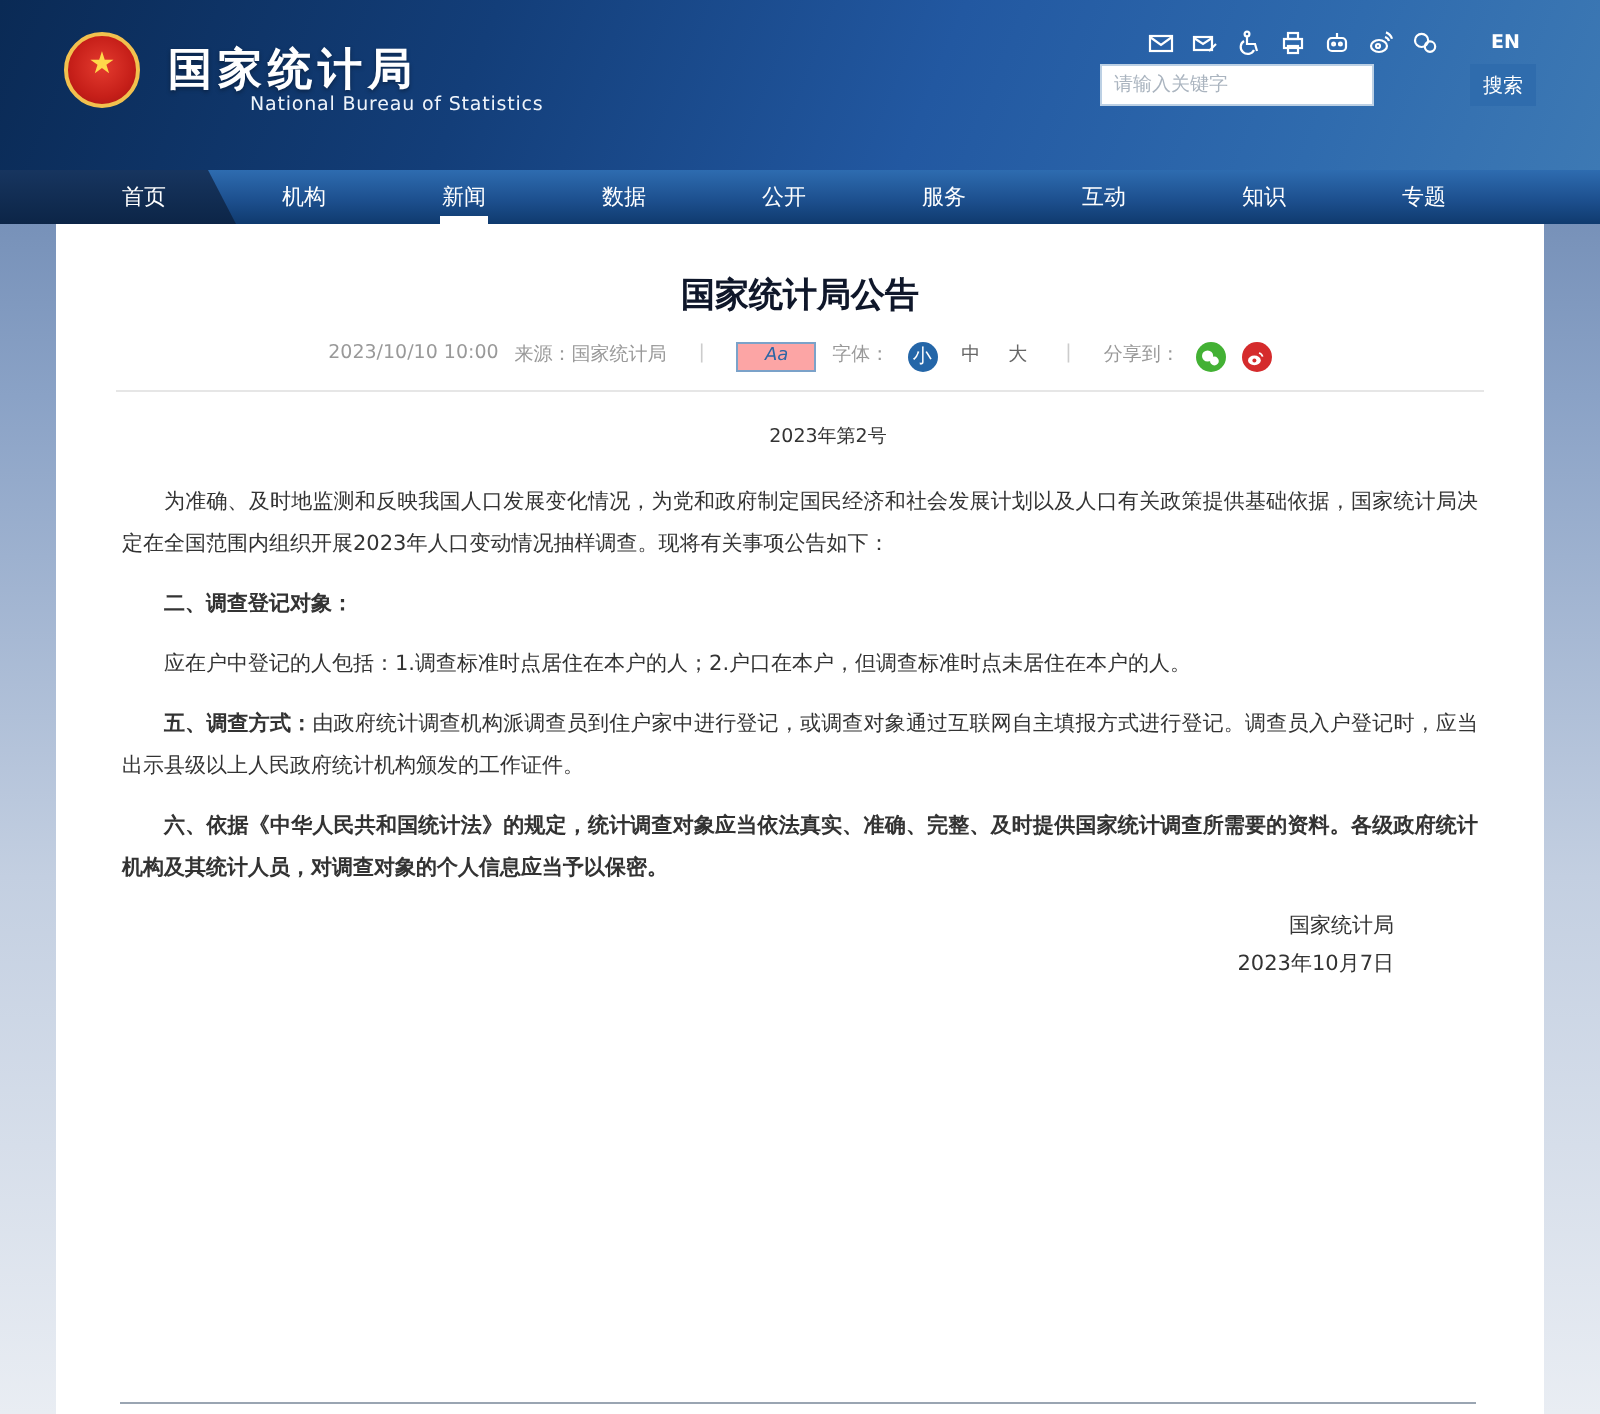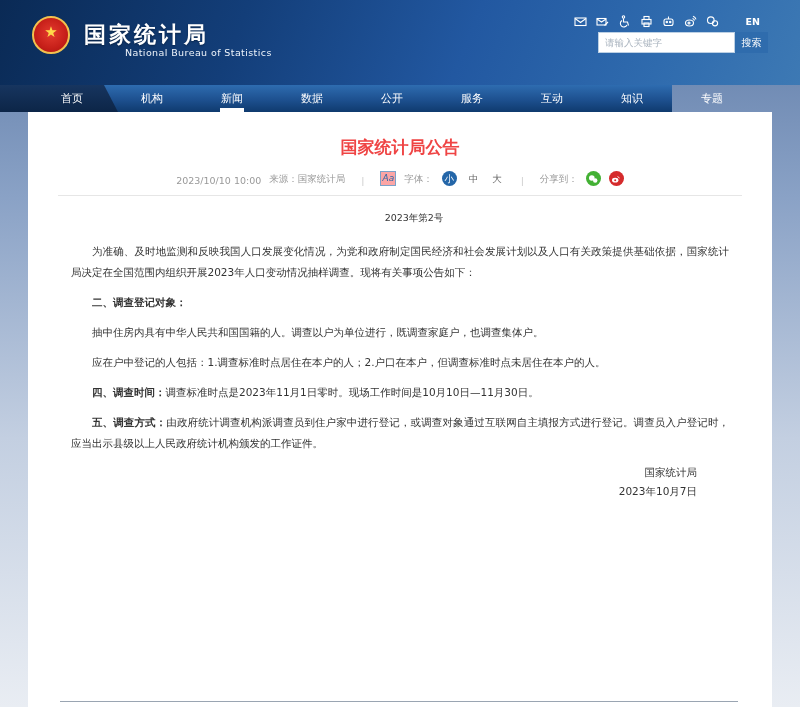--- a/index.html
+++ b/index.html
@@ -22,55 +22,55 @@
 
   .quick-icons { position:absolute; right:40px; top:15px; display:flex; align-items:center; gap:9px; }
   .qicon { display:inline-flex; width:13px; height:13px; align-items:center; justify-content:center; cursor:pointer; }
   .qicon svg { width:13px; height:13px; stroke:#ffffff; fill:none; stroke-width:1.1; }
   .lang { color:#fff; font-size:9.5px; font-weight:bold; cursor:pointer; margin-left:18px; }
 
   .search-bar { position:absolute; right:32px; top:32px; display:flex;align-items:flex-end; }
   .search-input { width:137px; height:21px; border:1px solid #bcd0e4; background:#fff; font-size:9.5px;
     color:#333; padding:0 6px; outline:none; }
   .search-input::placeholder { color:#aab4bf; }
-  .search-btn { width:33px; height:21px; border:none; background:#2f6cad; color:#fff; font-size:10px; cursor:pointer; }
+  .search-btn { width:33px; height:21px; border:none; background:#2f6cad; color:#fff; font-size:10px; cursor:pointer;margin-left:48px; }
 
   
-  .main-nav { position:absolute; left:0; top:85px; width:672px; height:27px;
+  .main-nav { position:absolute; left:0; top:85px; width:800px; height:27px;
     background:linear-gradient(180deg,#2e6cb0 0%,#1d508f 55%,#0f3a6e 100%); }
   .home-wedge { position:absolute; left:0; top:0; width:118px; height:27px;
     background:linear-gradient(180deg,#17355f,#0c2547);
     clip-path:polygon(0 0,104px 0,118px 100%,0 100%); }
   .nav-list { position:absolute; left:32px; top:0; width:720px; height:27px; display:flex; list-style:none; }
   .nav-item { width:80px; height:27px; display:flex; align-items:center; justify-content:center;
     color:#fff; font-size:11px; cursor:pointer; position:relative; }
   .nav-item.active::after { content:""; position:absolute; left:50%; bottom:0; transform:translateX(-50%);
     width:24px; height:4px; background:#fff; }
 
   
   .content { position:absolute; left:28px; top:112px; width:744px; height:595px; background:#fff; }
-  .article-title { padding-top:24px; text-align:center; font-size:17px; font-weight:bold; color:#ef4444; }
-  .meta { margin-top:12px; display:flex; align-items:flex-end; justify-content:center; gap:8px;
+  .article-title { padding-top:24px; text-align:center; font-size:17px; font-weight:bold; color:#0f172a; }
+  .meta { margin-top:12px; display:flex; align-items:flex-start; justify-content:center; gap:8px;
     font-size:9.5px; color:#999; }
   .meta .sep { color:#ccc; margin:0 8px; }
-  .aa-box { border:1px solid #7ba2c9; color:#2d66a5; background:#fca5a5; font-size:9px; padding:0 1px;
+  .aa-box { border:1px solid #7ba2c9; color:#2d66a5; background:#fca5a5; font-size:9px; padding:0 13px;
     line-height:13px; cursor:pointer;font-style:italic; }
   .fsize { color:#666; cursor:pointer; margin:0 3px; }
   .fsize.selected { display:inline-block; width:15px; height:15px; line-height:15px; border-radius:50%;
     background:#2466a8; color:#fff; text-align:center; margin:0 1px; }
   .share-icon { display:inline-flex; width:15px; height:15px; border-radius:50%; align-items:center;
     justify-content:center; cursor:pointer; }
   .share-wechat { background:#43b134; }
   .share-weibo { background:#d52b2c; }
   .share-icon svg { width:10px; height:10px; }
   .meta-divider { margin:9px 30px 0; border-bottom:1px solid #e6e6e6; }
   .doc-no { margin-top:16px; text-align:center; font-size:9.5px; color:#333;padding-left:28px; }
   .article-body { margin-top:16px; padding:0 33px; font-size:10.5px; color:#333; line-height:21px;
     text-align:justify; }
-  .article-body p { margin:0 10px 9px; text-indent:2em; }
+  .article-body p { margin:0 0 9px; text-indent:2em; }
   .article-body p b { font-weight:bold; }
   .article-body p.allbold { font-weight:bold; }
   .signature { margin-top:6px; padding-right:75px; text-align:right; font-size:10.5px; color:#333; line-height:19px; }
   .bottom-line { position:absolute; left:32px; right:34px; bottom:5px; border-top:1px solid #9aa5b2; }
 </style>
 </head>
 <body>
 
 <div class="page">
 
@@ -182,24 +182,23 @@
       </span>
     </div>
 
     <div class="meta-divider"></div>
 
     <div class="doc-no">2023年第2号</div>
 
     <div class="article-body">
       <p><b></b><span>为准确、及时地监测和反映我国人口发展变化情况，为党和政府制定国民经济和社会发展计划以及人口有关政策提供基础依据，国家统计局决定在全国范围内组织开展2023年人口变动情况抽样调查。现将有关事项公告如下：</span></p>
       <p><b>二、调查登记对象：</b><span></span></p>
-      <p><b></b><span>抽中住房内具有中华人民共和国国籍的人。调查以户为单位进行，既调查家庭户，也调查集体户。</span></p>
       <p><b></b><span>应在户中登记的人包括：1.调查标准时点居住在本户的人；2.户口在本户，但调查标准时点未居住在本户的人。</span></p>
-      <p><b>四、调查时间：</b><span>调查标准时点是2023年11月1日零时。现场工作时间是10月10日—11月30日。</span></p>
       <p><b>五、调查方式：</b><span>由政府统计调查机构派调查员到住户家中进行登记，或调查对象通过互联网自主填报方式进行登记。调查员入户登记时，应当出示县级以上人民政府统计机构颁发的工作证件。</span></p>
+      <p class="allbold"><b>六、依据《中华人民共和国统计法》的规定，统计调查对象应当依法真实、准确、完整、及时提供国家统计调查所需要的资料。各级政府统计机构及其统计人员，对调查对象的个人信息应当予以保密。</b><span></span></p>
     </div>
 
     <div class="signature">
       <div>国家统计局</div>
       <div>2023年10月7日</div>
     </div>
 
     <div class="bottom-line"></div>
   </div>
 </div>

